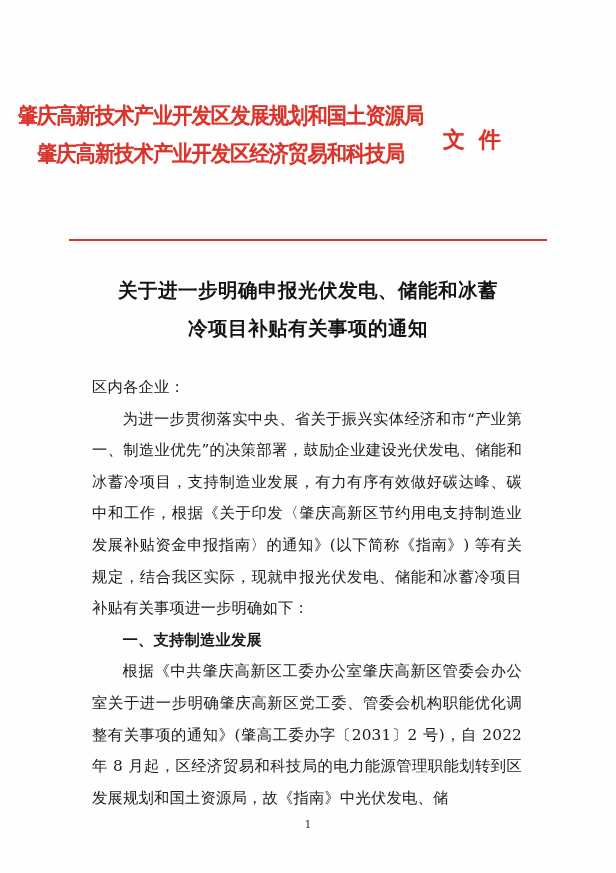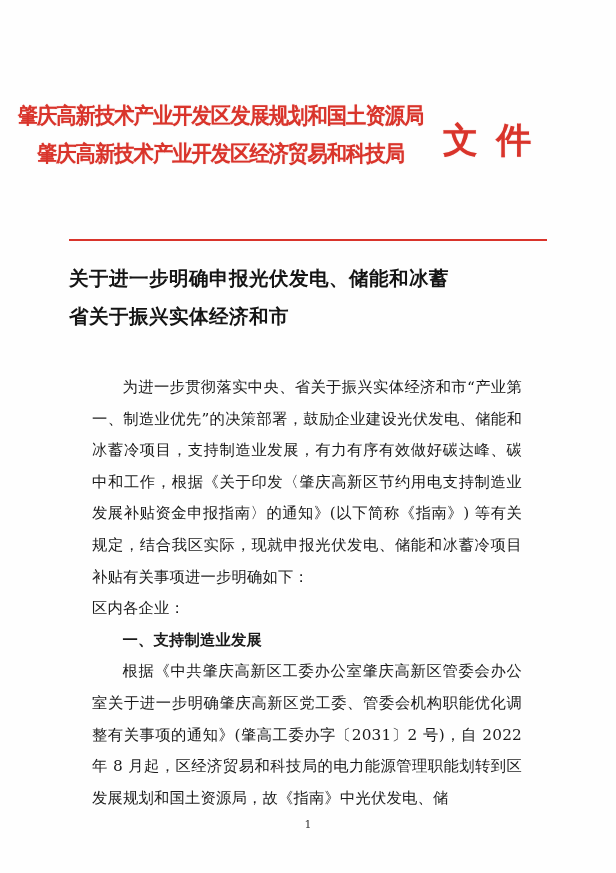--- a/index.html
+++ b/index.html
@@ -50,43 +50,43 @@
     display: inline-block;
     vertical-align: middle;
     text-align: center;
   }
   .lh-wen {
     display: inline-block;
     vertical-align: middle;
     color: #d9342b;
     font-family: "DejaVu Serif", "Liberation Serif", serif;
     font-weight: bold;
-    font-size: 35px;
+    font-size: 22px;
     letter-spacing: 3px;
     margin-left: 2px;
     position: relative;
     top: 6px;
     text-shadow: 0 0 1px rgba(217,52,43,0.45);
   }
   .rule {
     position: absolute;
     top: 239px;
     left: 69px;
     width: 478px;
     height: 1.6px;
     background: #d9342b;
   }
 
   
   .doc-title {
     position: absolute;
-    top: 260px;
+    top: 272px;
     left: 69px;
     width: 478px;
-    text-align: left;
+    text-align: center;
     color: #141414;
     font-family: "DejaVu Serif", "Liberation Serif", serif;
     font-weight: bold;
     font-size: 19.5px;
     line-height: 38px;
     letter-spacing: 0.5px;
   }
   .doc-title .tl {
     display: block;
   }
@@ -142,25 +142,25 @@
         <span class="lh-line">肇庆高新技术产业开发区发展规划和国土资源局</span><br>
         <span class="lh-line">肇庆高新技术产业开发区经济贸易和科技局</span>
       </span><span class="lh-wen">文 件</span>
     </div>
   </div>
 
   <div class="rule"></div>
 
   <div class="doc-title">
     <span class="tl">关于进一步明确申报光伏发电、储能和冰蓄</span>
-    <span class="tl">省关于振兴实体经济和市</span>
+    <span class="tl">冷项目补贴有关事项的通知</span>
   </div>
 
   <div class="body-block">
+    <p class="para salutation">区内各企业：</p>
     <p class="para indent">为进一步贯彻落实中央、省关于振兴实体经济和市“产业第一、制造业优先”的决策部署，鼓励企业建设光伏发电、储能和冰蓄冷项目，支持制造业发展，有力有序有效做好碳达峰、碳中和工作，根据《关于印发〈肇庆高新区节约用电支持制造业发展补贴资金申报指南〉的通知》(以下简称《指南》) 等有关规定，结合我区实际，现就申报光伏发电、储能和冰蓄冷项目补贴有关事项进一步明确如下：</p>
-    <p class="para salutation">区内各企业：</p>
     <p class="para heading">一、支持制造业发展</p>
     <p class="para indent">根据《中共肇庆高新区工委办公室肇庆高新区管委会办公室关于进一步明确肇庆高新区党工委、管委会机构职能优化调整有关事项的通知》(肇高工委办字〔2031〕2 号)，自 2022 年 8 月起，区经济贸易和科技局的电力能源管理职能划转到区发展规划和国土资源局，故《指南》中光伏发电、储</p>
   </div>
 
   <div class="page-number">1</div>
 
 </div>
 
 </body></html>

